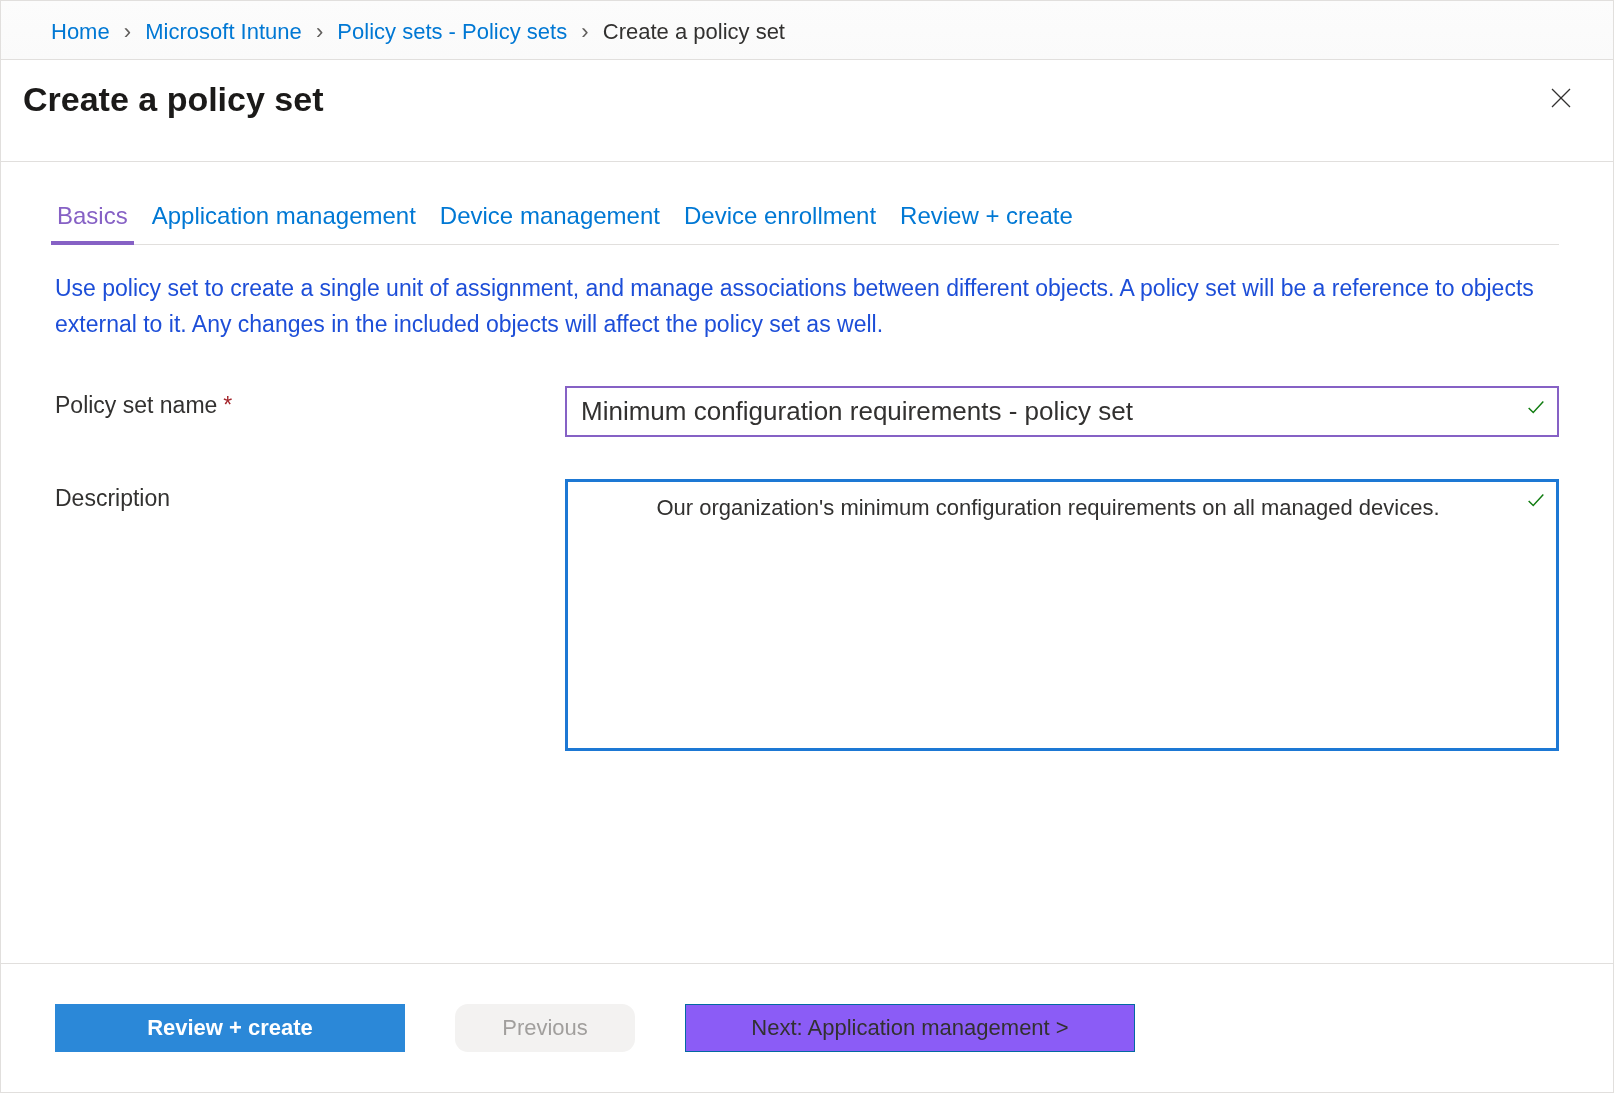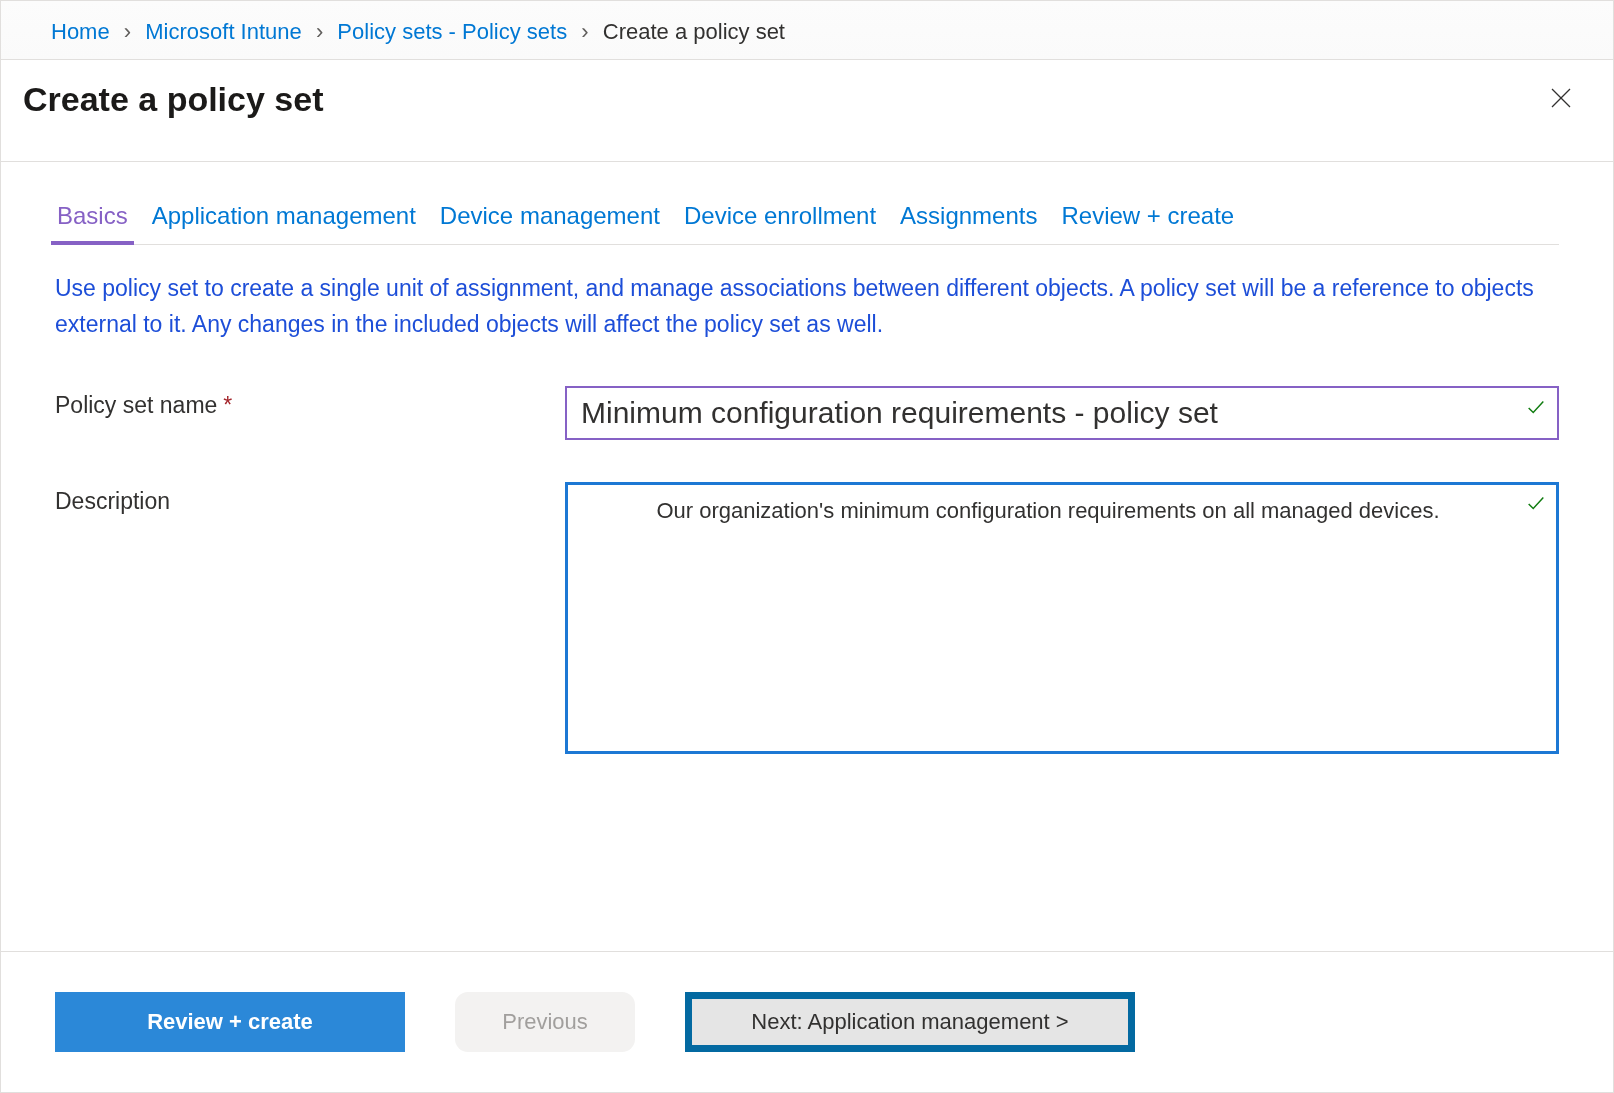--- a/index.html
+++ b/index.html
@@ -110,21 +110,21 @@
       margin-left: 6px;
     }
     .form-input-col {
       flex: 1;
       max-width: 1010px;
       position: relative;
     }
     .text-input {
       width: 100%;
       font-family: inherit;
-      font-size: 30px;
+      font-size: 26px;
       padding: 8px 42px 8px 14px;
       border: 2px solid #8661c5;
       color: #323130;
       outline: none;
       background: #ffffff;
     }
     .textarea-input {
       width: 100%;
       height: 272px;
       font-family: inherit;
@@ -168,23 +168,23 @@
       font-weight: 600;
     }
     .btn-disabled {
       background: #f3f2f1;
       color: #a19f9d;
       min-width: 180px;
       cursor: default;
       border-radius: 13px;
     }
     .btn-secondary {
-      background: #e5e5e5;
-      color: #323130;
-      border: 7px solid #0369a1;
+      background: #8b5cf6;
+      color: #323130;
+      border: 1px solid #0369a1;
       min-width: 450px;
     }
   </style>
 </head>
 <body>
 
 <div class="page">
   <nav class="breadcrumb">
     <a>Home</a>
     <span class="sep">›</span>
@@ -204,21 +204,20 @@
       </svg>
     </div>
   </div>
 
   <div class="content">
     <div class="tabs">
       <div class="tab active">Basics</div>
       <div class="tab">Application management</div>
       <div class="tab">Device management</div>
       <div class="tab">Device enrollment</div>
-      <div class="tab">Assignments</div>
       <div class="tab">Review + create</div>
     </div>
 
     <p class="intro">Use policy set to create a single unit of assignment, and manage associations between different objects. A policy set will be a reference to objects external to it. Any changes in the included objects will affect the policy set as well.</p>
 
     <div class="form-row">
       <div class="form-label-col">
         <span>Policy set name</span><span class="required">*</span>
       </div>
       <div class="form-input-col">

